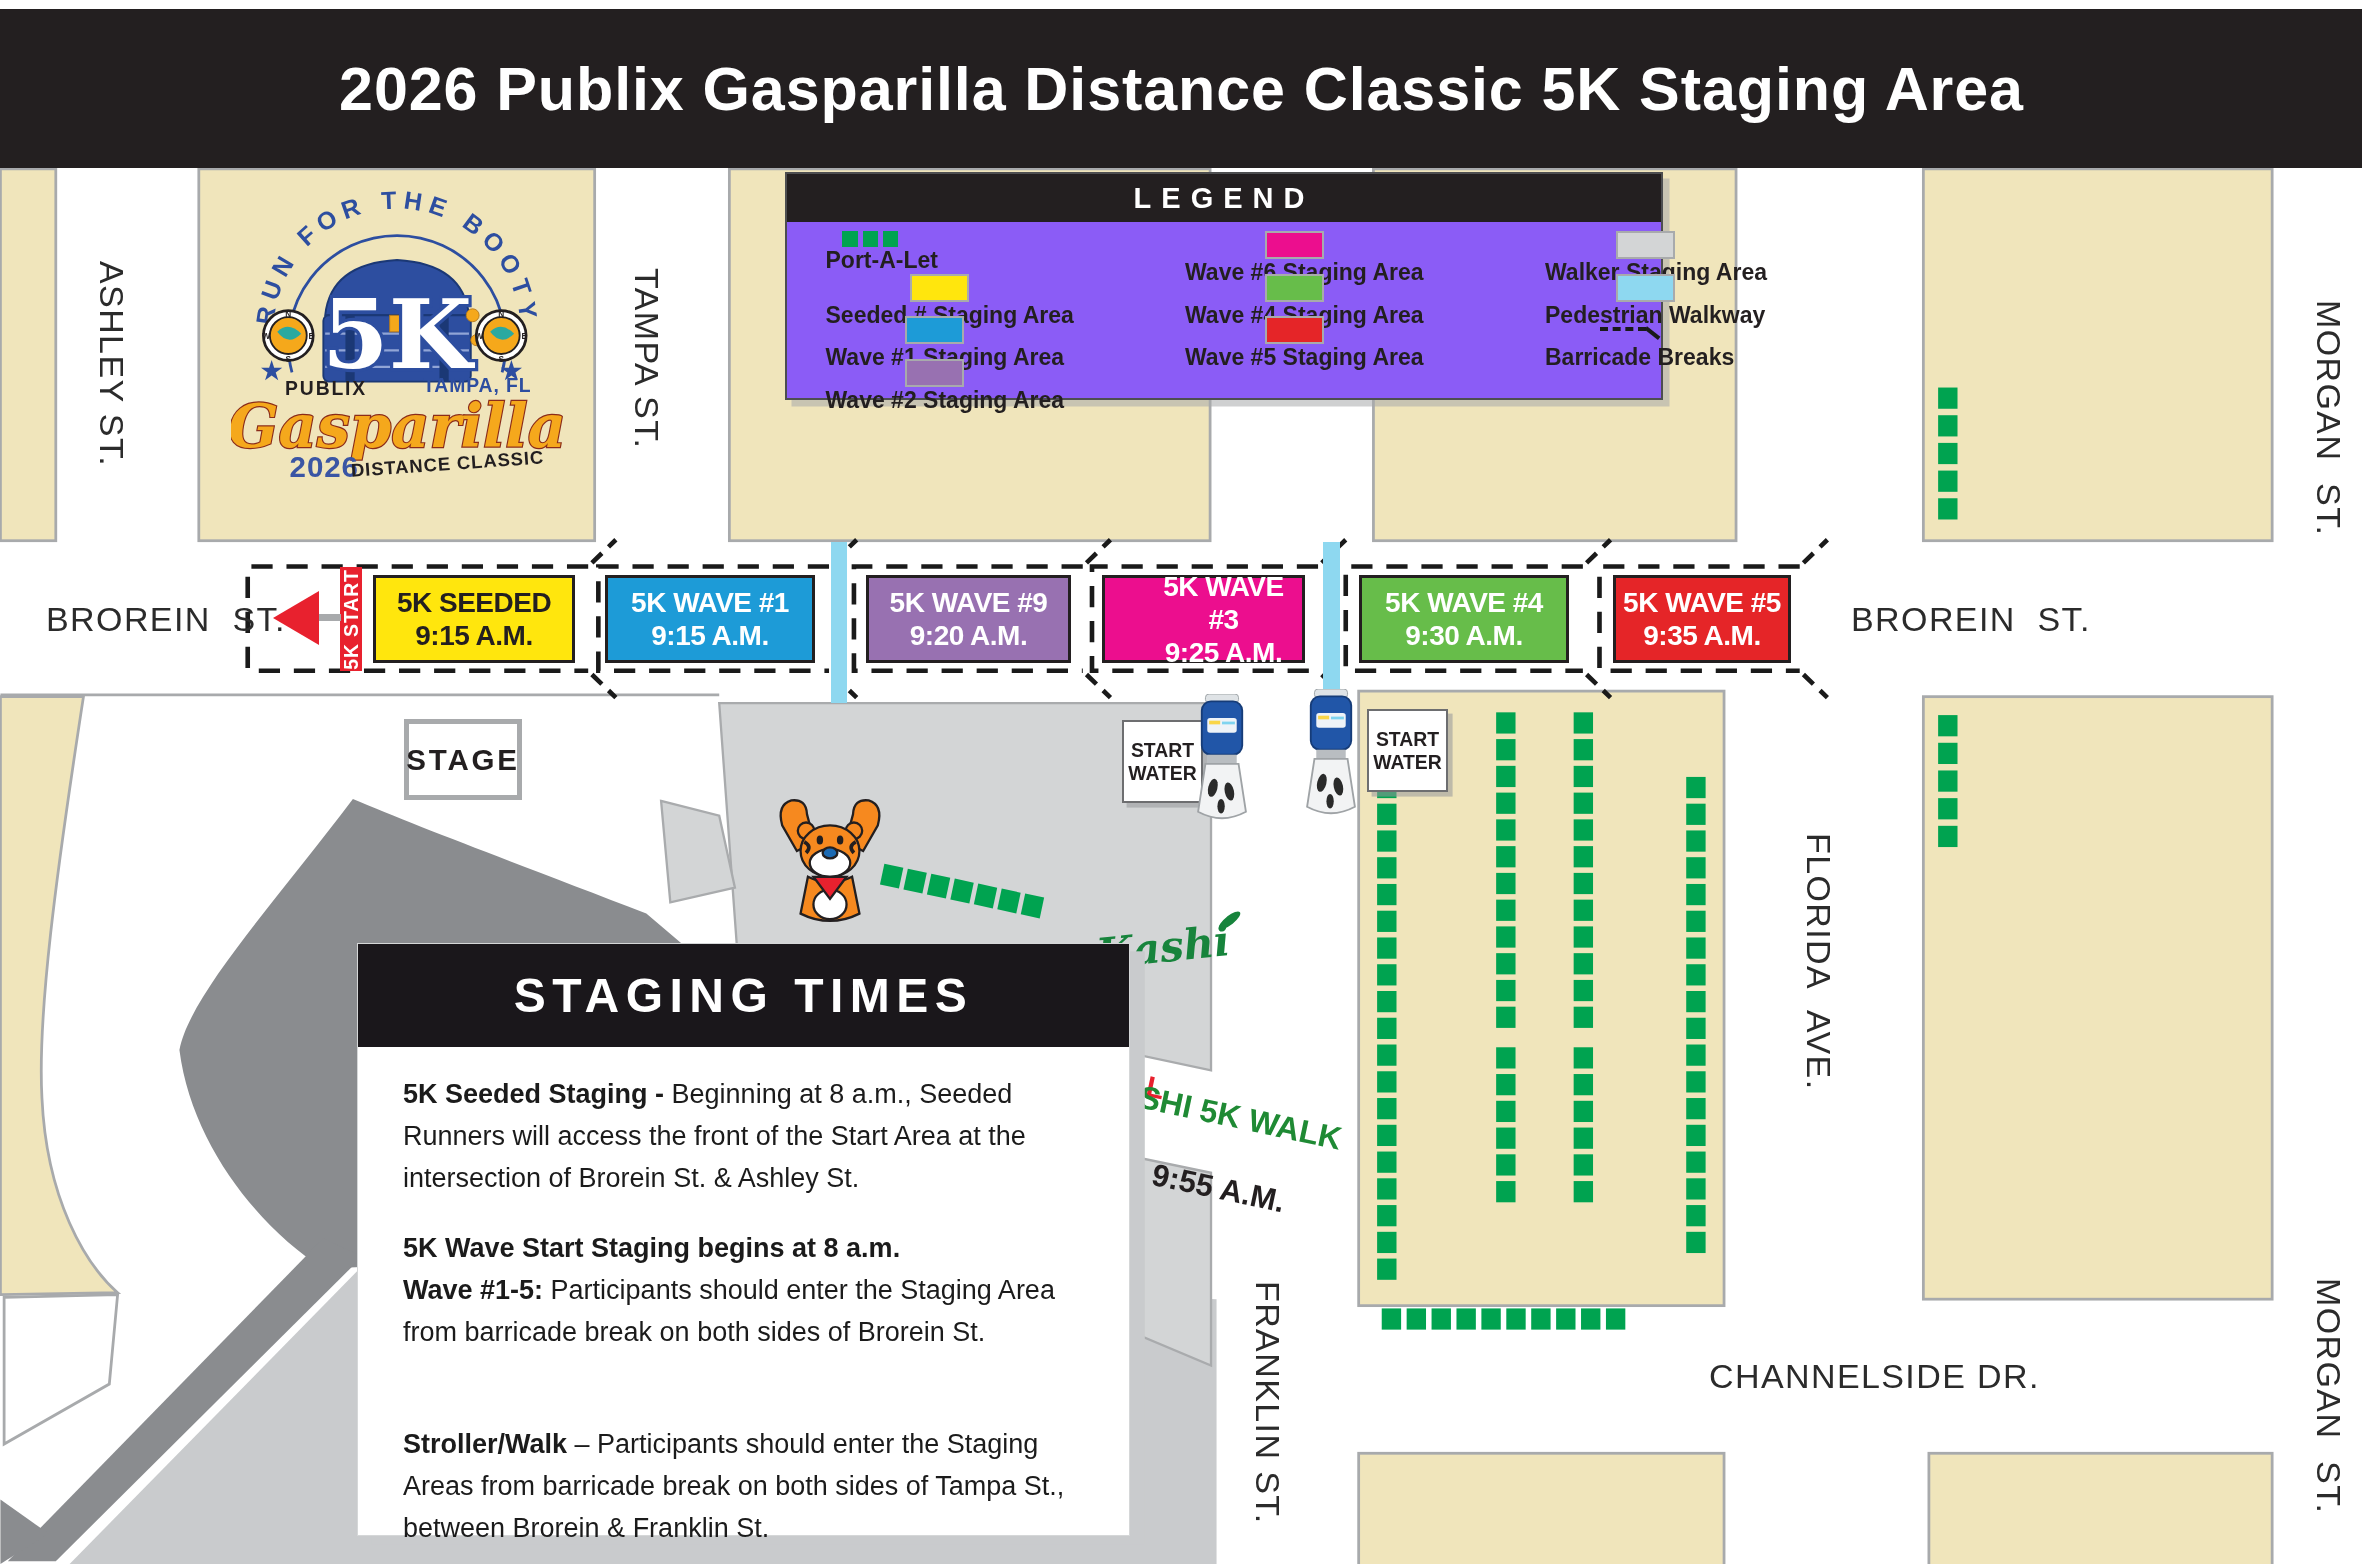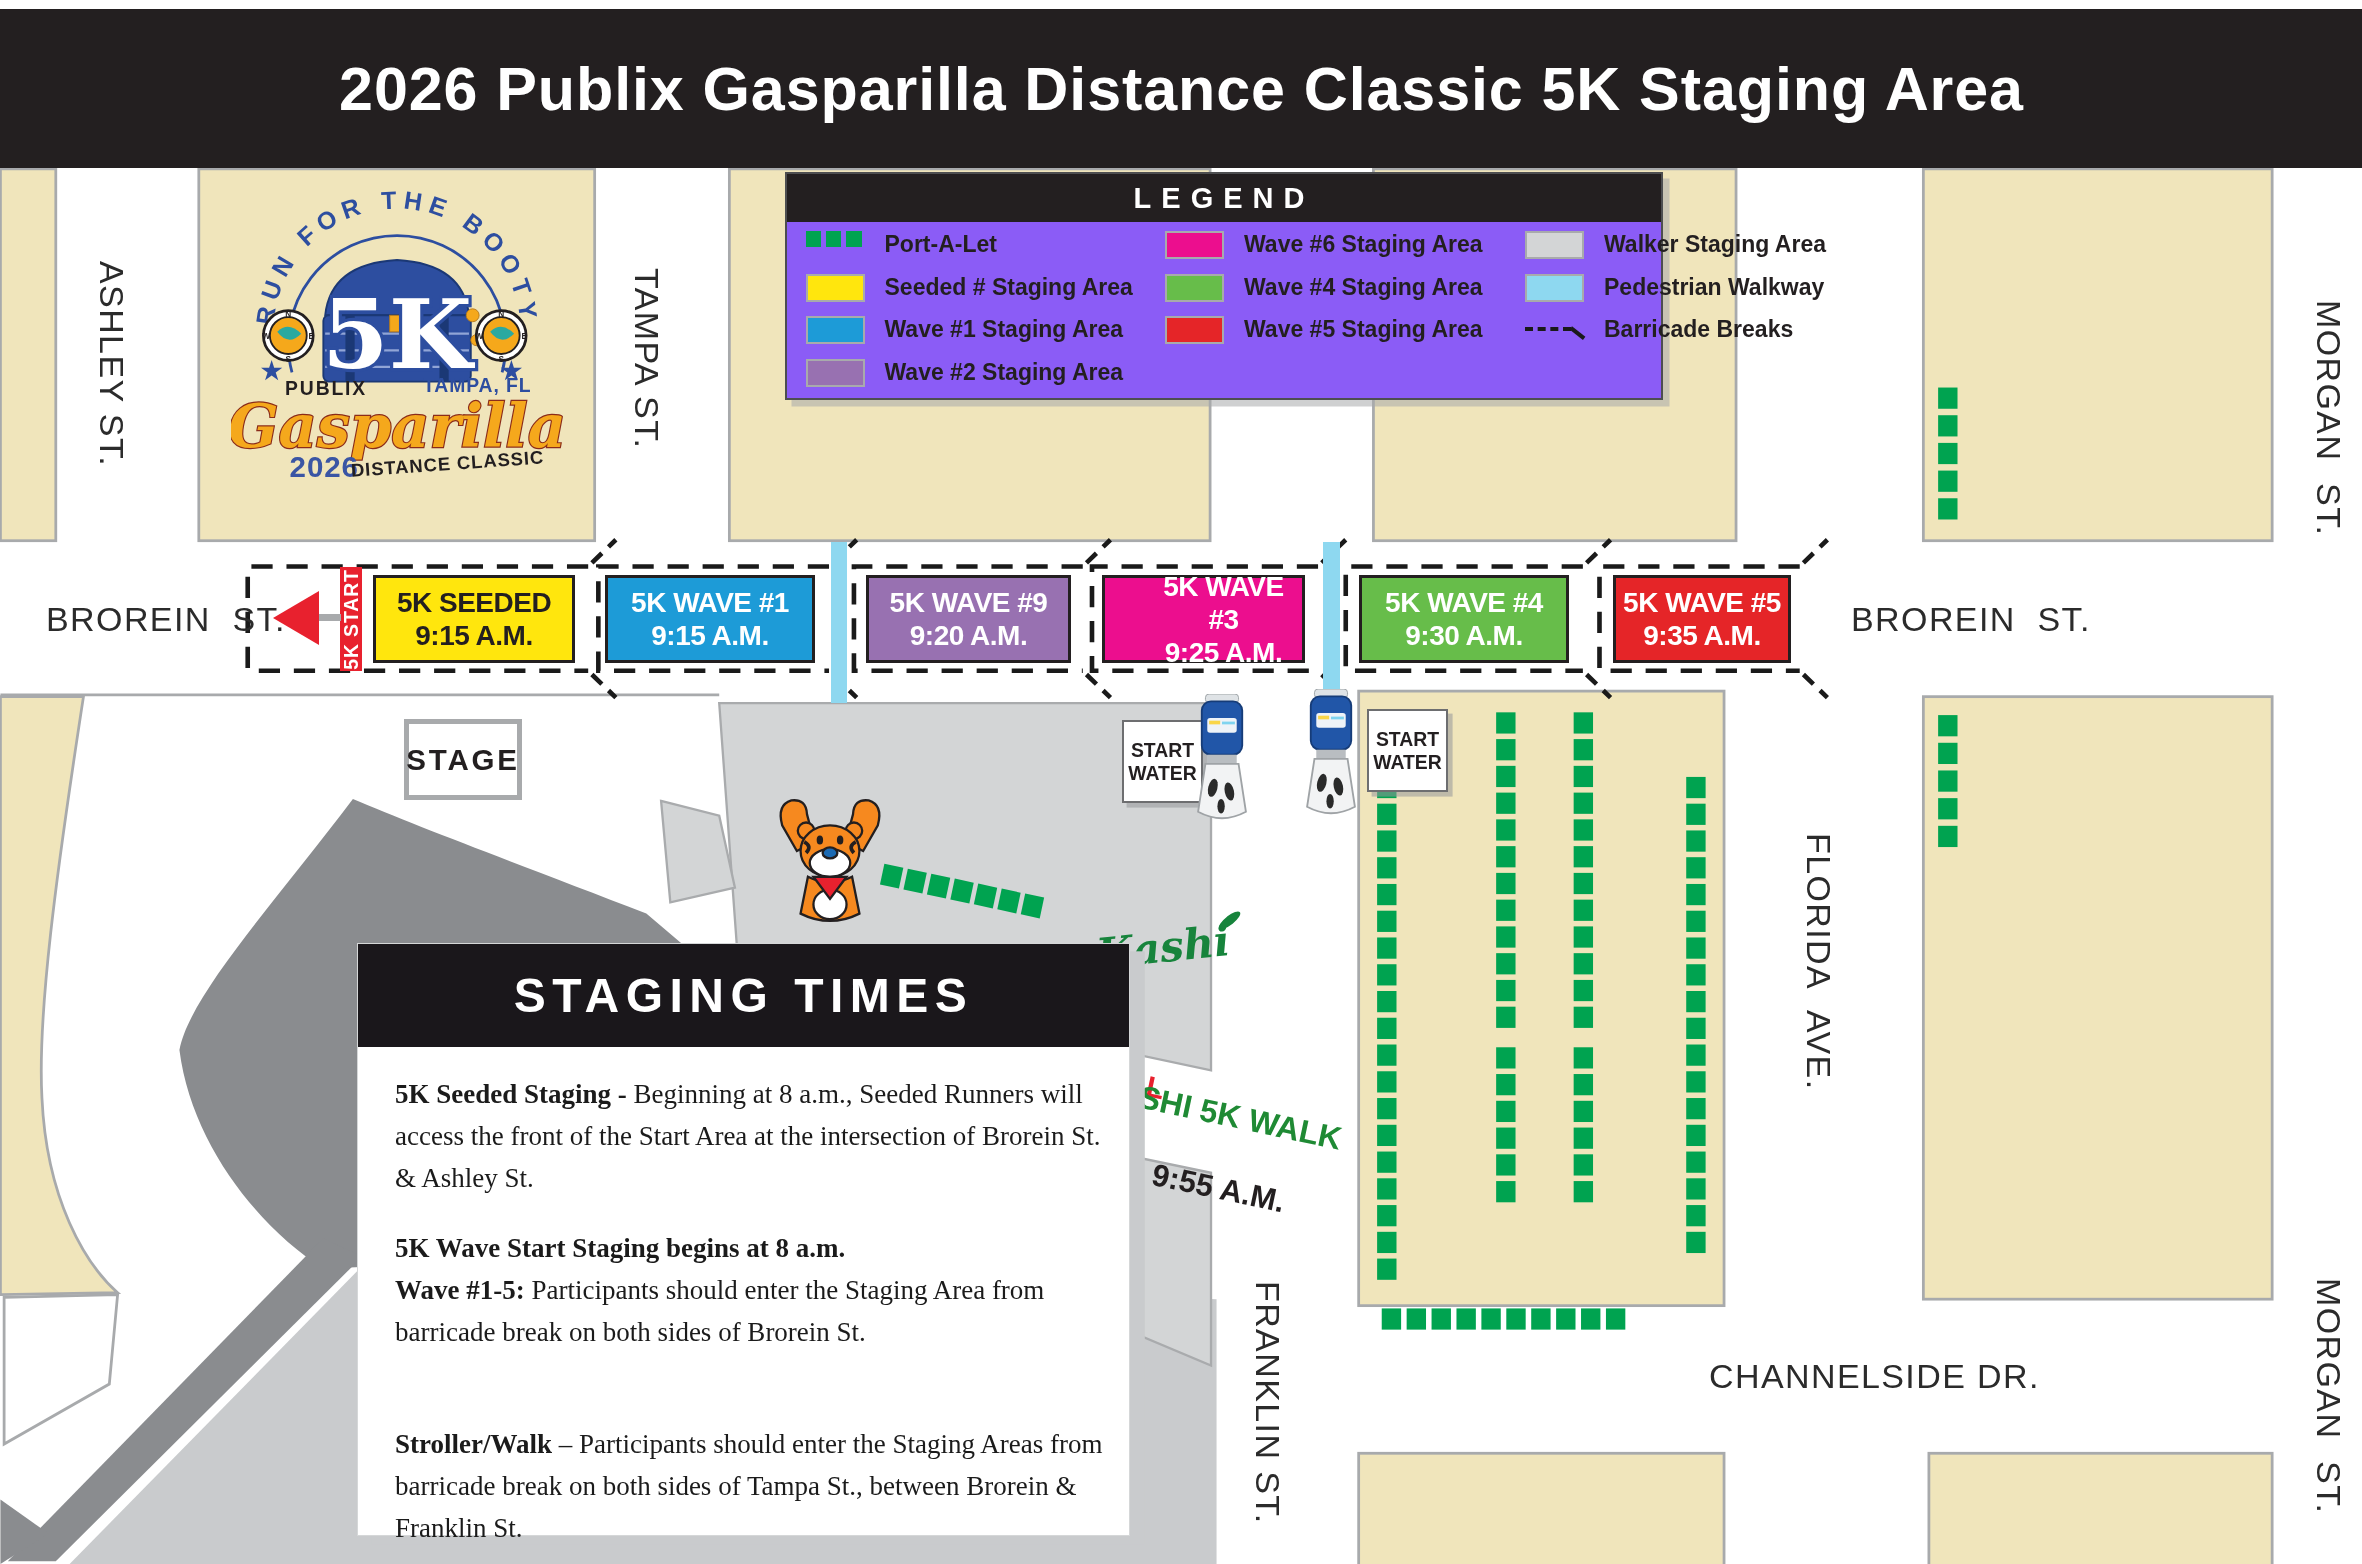--- a/index.html
+++ b/index.html
@@ -34,21 +34,21 @@
              border-top:27px solid transparent;border-bottom:27px solid transparent;
              border-right:46px solid #e8212e;}
   
   .street-label{position:absolute;font-size:34px;color:#2b2b2b;letter-spacing:1.4px;white-space:nowrap;}
   .vert{transform:rotate(90deg);transform-origin:0 0;}
   
   .legend{position:absolute;left:785px;top:172px;width:878px;height:228px;background:#8b5cf6;
           border:2.8px solid #4d4e50;box-shadow:6.5px 6.5px 0 rgba(168,170,172,.55);box-sizing:border-box;}
   .legend-header{height:48px;background:#231f20;color:#fff;display:flex;align-items:center;
                  justify-content:center;font-size:29px;font-weight:bold;letter-spacing:10px;}
-  .leg-item{position:absolute;height:33px;display:flex;}
+  .leg-item{position:absolute;height:33px;display:flex;align-items:center;flex-direction:column;}
   .leg-swatch{width:59px;height:28px;border:2.8px solid #a8aaac;box-sizing:border-box;flex:none;}
   .leg-porta{display:flex;gap:4.6px;flex:none;width:59px;}
   .leg-porta i{width:15.7px;height:15.7px;background:#00a350;display:block;}
   .leg-dash{width:59px;flex:none;position:relative;height:28px;}
   .leg-dash i{position:absolute;left:0;top:11px;width:46px;border-top:4.6px dashed #1a1a1a;}
   .leg-dash u{position:absolute;left:44px;top:14.8px;width:16.6px;border-top:4.6px solid #1a1a1a;
               transform:rotate(38deg);}
   .leg-label{font-size:23px;font-weight:bold;color:#231f20;margin-left:20px;white-space:nowrap;}
   
   .stagebox{position:absolute;left:404px;top:719px;width:118px;height:81px;background:#fff;
@@ -67,21 +67,21 @@
   .kashi-logo{left:1094px;top:930px;font-family:"DejaVu Serif",serif;font-style:italic;
               font-weight:bold;font-size:42px;color:#17843c;transform:rotate(-6deg);}
   .kashi-logo .leaf{position:absolute;right:-14.8px;top:0;width:26px;height:9.2px;background:#17843c;
                     border-radius:50%;transform:rotate(-32deg);}
   
   .stbox{position:absolute;left:357px;top:943px;width:773px;height:593px;background:#fff;
          border:0.9px solid #d5d7d8;box-shadow:14.8px 8.3px 0 #c9cbcd;box-sizing:border-box;}
   .stbox-h{height:103px;background:#1a171b;color:#fff;display:flex;align-items:center;
            justify-content:center;font-size:48px;font-weight:bold;letter-spacing:6.5px;}
   #staging-body{padding:26px 26px 0 33px;font-size:27px;line-height:42px;color:#1b1b1b;}
-  #staging-body p{margin:0 0 28px 4px;font-family:Liberation Serif, serif;}
+  #staging-body p{margin:0 0 28px 12px;}
   #staging-body .b{font-weight:bold;}
 </style>
 </head>
 <body>
 
 <div class="stage">
 
   <svg id="base" width="2363" height="1564" viewBox="0 0 2560 1695">
 
     <rect class="block" x="0" y="183" width="60" height="403"></rect>

